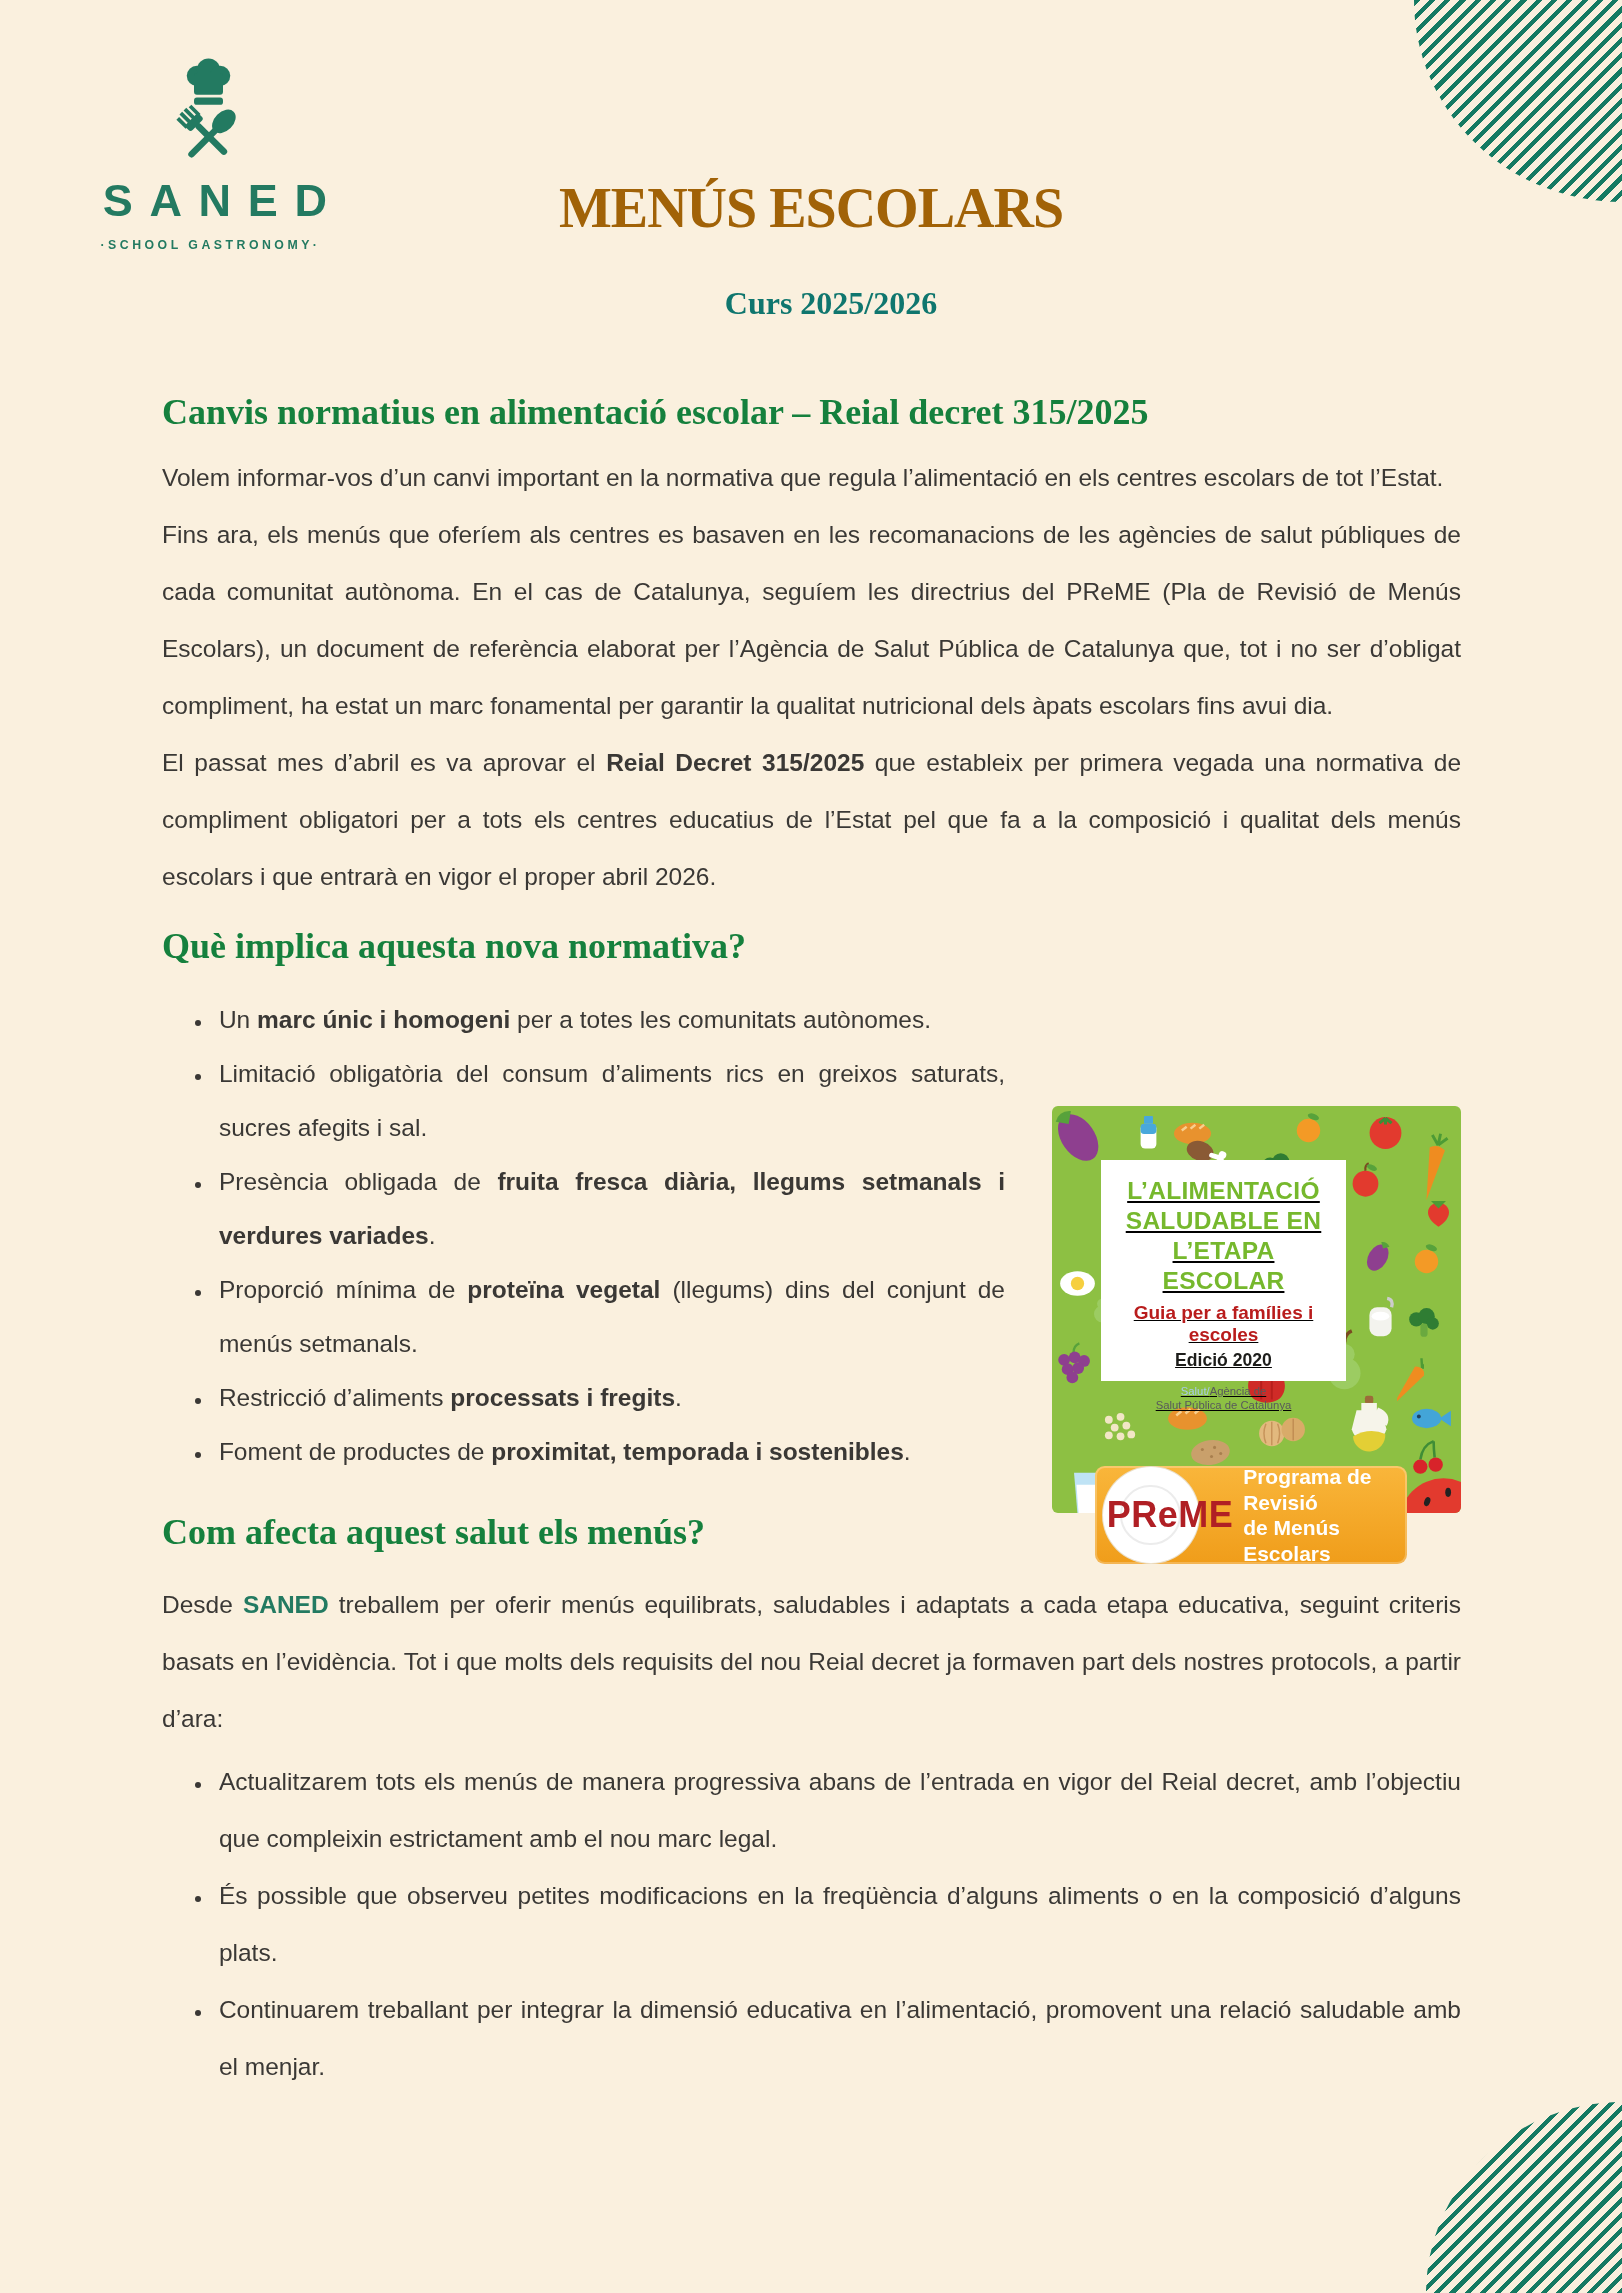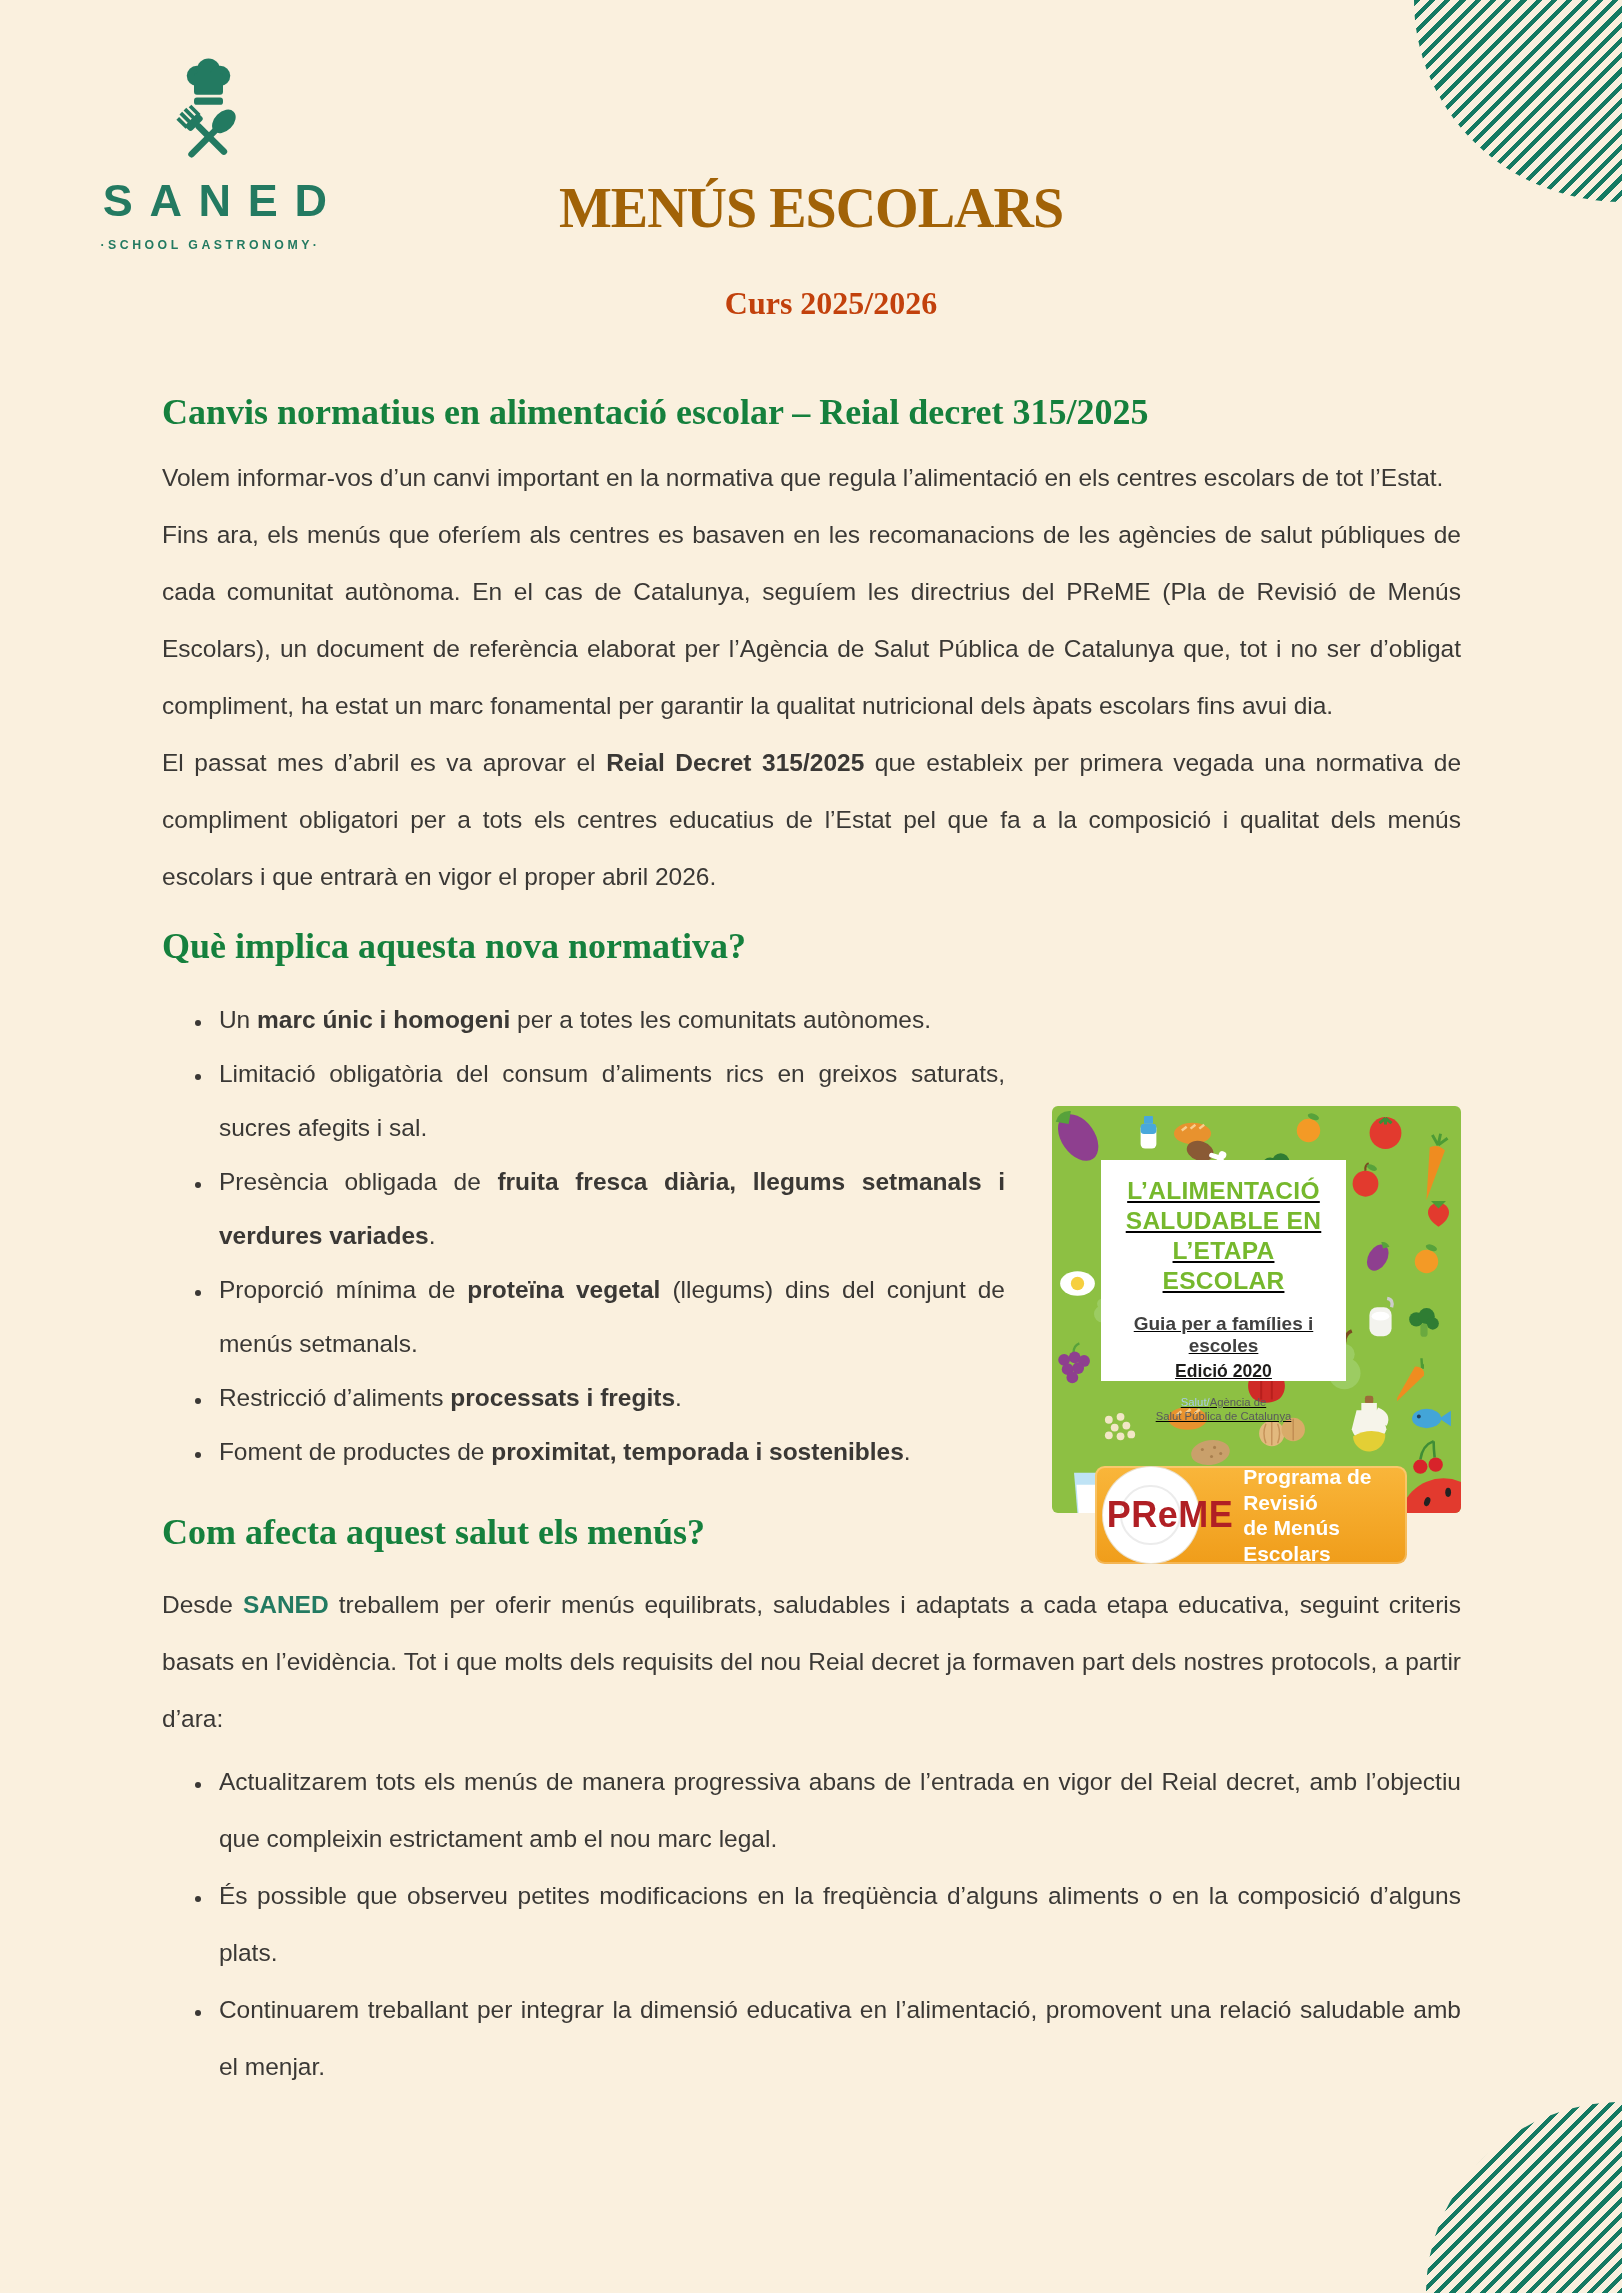--- a/index.html
+++ b/index.html
@@ -28,21 +28,21 @@
 
   
   .doc-title{
     position:absolute;top:176px;left:0;right:0;margin:0;text-align:center;
     font-family:"Liberation Serif","DejaVu Serif",serif;
     font-weight:700;font-size:56px;letter-spacing:-1px;color:#a16207;
   }
   .doc-subtitle{
     position:absolute;top:285px;left:8px;right:0;text-align:center;
     font-family:"Liberation Serif","DejaVu Serif",serif;
-    font-weight:700;font-size:32px;color:#c2410c;padding-left:32px;
+    font-weight:700;font-size:32px;color:#0f766e;padding-left:32px;
   }
 
   
   .content{position:absolute;left:162px;top:390px;width:1299px;color:#3a3835;}
   .sec-h{
     font-family:"Liberation Serif","DejaVu Serif",serif;
     font-weight:700;font-size:36px;line-height:45px;margin:0 0 13.7px;color:#15803d;
   }
   .sp-top{margin-top:19.6px;margin-bottom:23.5px;}
   .sp-top2{margin-top:31px;margin-bottom:21.6px;}
@@ -55,21 +55,21 @@
 
   
   .poster-wrap{position:absolute;left:1052px;top:1106px;width:409px;height:461px;}
   .poster{position:absolute;left:0;top:0;width:409px;height:407px;background:#8dc043;border-radius:5.9px;overflow:hidden;}
   .food{position:absolute;z-index:1;line-height:0;}
   .poster-card{
     position:absolute;left:49px;top:54px;width:245px;height:221px;background:#ffffff;z-index:2;
     padding:15.7px 9.8px 0;box-sizing:border-box;text-align:center;text-decoration:underline;
   }
   .poster-title{color:#76b82d;font-weight:700;font-size:24.5px;line-height:30px;letter-spacing:0.3px;}
-  .poster-sub{margin-top:17px;font-weight:700;font-size:19px;color:#404040;}
+  .poster-sub{margin-top:6px;font-weight:700;font-size:19px;color:#b91c1c;}
   .poster-ed{margin-top:3.9px;font-weight:700;font-size:17.6px;color:#1d1d1b;}
   .poster-agency{margin-top:14.7px;font-size:11.3px;line-height:13.7px;color:#58595b;}
   .ag-prefix{color:#a9cbe9;}
   .preme-banner{
     position:absolute;left:43px;top:360px;width:312px;height:98px;z-index:3;
     background:linear-gradient(180deg,#f9b63b,#f09d1a);
     border-radius:9.8px;display:flex;align-items:center;
     box-shadow:inset 0 0 0 2px rgba(255,255,255,.25);
   }
   .plate{position:absolute;left:7.8px;top:1px;width:96px;height:96px;border-radius:50%;background:#fff;box-shadow:0 0 0 1px #eadfc9;}

